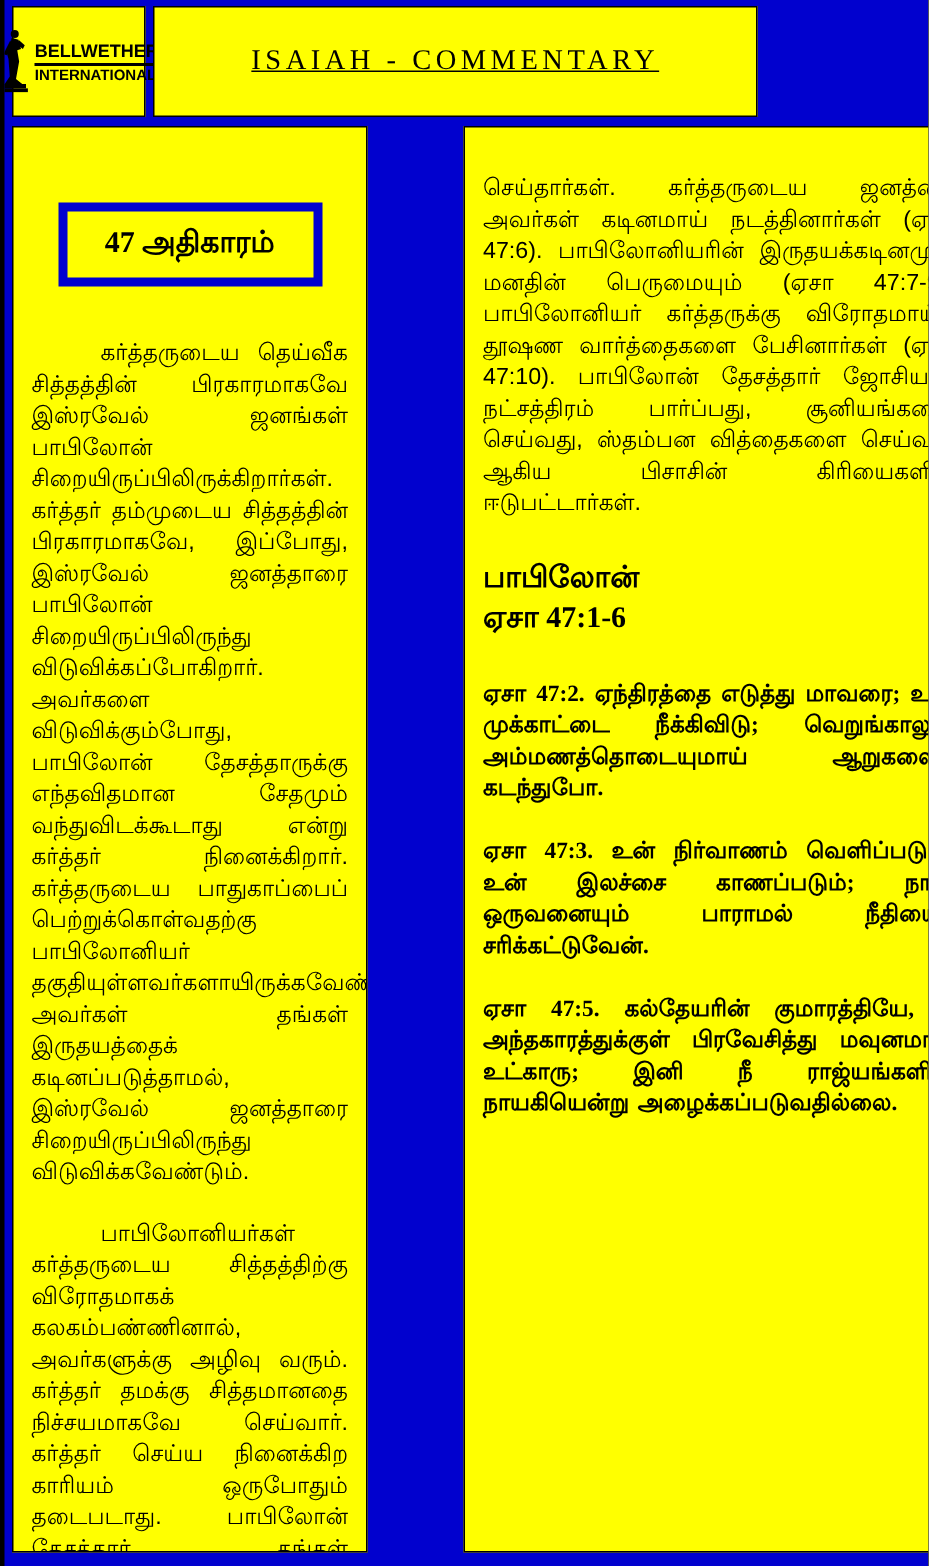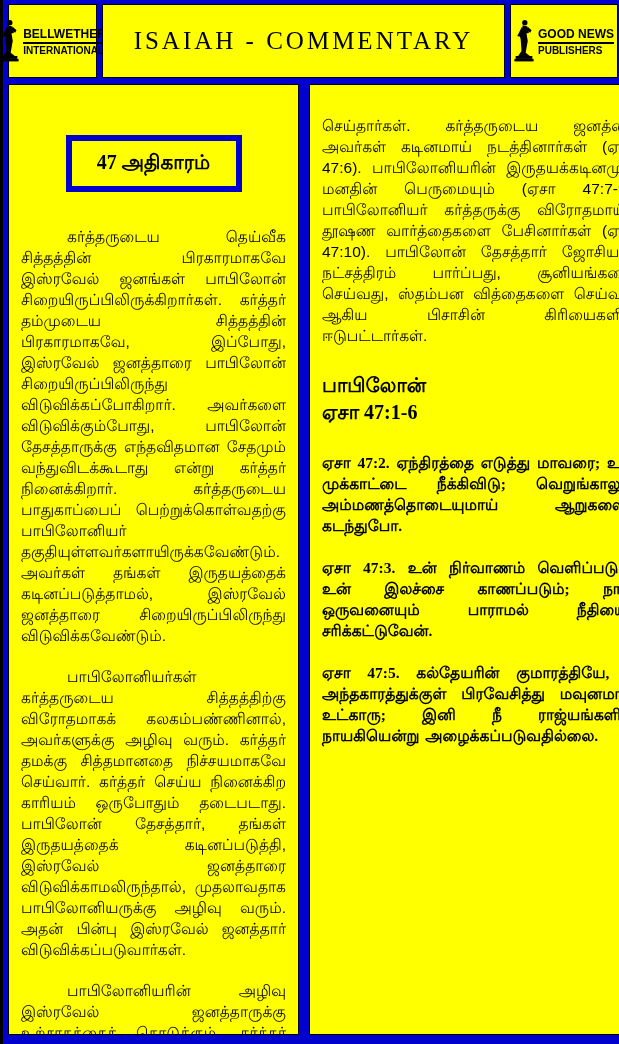--- a/index.html
+++ b/index.html
@@ -30,25 +30,25 @@
     border-bottom:2px solid #000;padding-bottom:1px;margin-bottom:1px;
     font-stretch:condensed;white-space:nowrap;
   }
   .logo-l2{font-weight:bold;font-size:10px;font-stretch:condensed;white-space:nowrap;}
   .title-box{
     left:99px;top:4px;width:403px;height:74px;
     display:flex;flex-direction:column;align-items:center;justify-content:center;gap:4px;
   }
   .title-tamil{font-size:22px;font-weight:bold;font-family:"Liberation Serif", serif;}
   .title-english{
-    font-size:25px;font-family:"Liberation Serif", serif;letter-spacing:3px;white-space:nowrap;
+    font-size:19px;font-family:"Liberation Serif", serif;letter-spacing:3px;white-space:nowrap;text-decoration:underline;
   }
   
   .col{top:84px;height:951px;padding:10px 12px;overflow:hidden;}
-  .col-left{left:5px;width:291px;}
+  .col-left{left:5px;width:237px;}
   .col-right{left:306px;width:340px;}
   .chapter-box{
     margin:40px auto 34px auto;
     width:152px;
     border:6px solid #0101ce;
     background:#ffff00;
     text-align:center;
     padding:10px 6px;
     font-size:20px;font-weight:bold;
     font-family:"Liberation Serif", serif;
@@ -93,38 +93,20 @@
     <span class="logo-text">
       <span class="logo-l1">BELLWETHER</span>
       <span class="logo-l2">INTERNATIONAL</span>
     </span>
   </div>
 
   <div class="panel title-box">
     <div class="title-english">ISAIAH - COMMENTARY</div>
   </div>
 
-  <div class="panel logo-box logo-right">
-    <span class="statue">
-      <svg width="20" height="46" viewBox="0 0 24 52" aria-hidden="true">
-        <g fill="#000">
-          <circle cx="13" cy="4" r="3.2"></circle>
-          <path d="M10.5 7 L16 8.5 L18 16 L15 17 L16.5 26 L14 40 L19 44 L5 44 L9 38 L8 24 L6 17 L9 15 Z"></path>
-          <path d="M16.5 9 L21 13 L19.5 16 L15.5 13 Z"></path>
-          <path d="M9.5 9 L4 20 L6.5 21 L11 13 Z"></path>
-          <rect x="2" y="44" width="20" height="3.5"></rect>
-          <rect x="0.5" y="47.5" width="23" height="3"></rect>
-        </g>
-      </svg>
-    </span>
-    <span class="logo-text">
-      <span class="logo-l1">GOOD NEWS</span>
-      <span class="logo-l2">PUBLISHERS</span>
-    </span>
-  </div>
 
   <div class="panel col col-left">
     <div class="chapter-box">
       <span>47 அதிகாரம்</span>
     </div>
     <p class="para indent">கர்த்தருடைய தெய்வீக சித்தத்தின் பிரகாரமாகவே இஸ்ரவேல் ஜனங்கள் பாபிலோன் சிறையிருப்பிலிருக்கிறார்கள். கர்த்தர் தம்முடைய சித்தத்தின் பிரகாரமாகவே, இப்போது, இஸ்ரவேல் ஜனத்தாரை பாபிலோன் சிறையிருப்பிலிருந்து விடுவிக்கப்போகிறார். அவர்களை விடுவிக்கும்போது, பாபிலோன் தேசத்தாருக்கு எந்தவிதமான சேதமும் வந்துவிடக்கூடாது என்று கர்த்தர் நினைக்கிறார். கர்த்தருடைய பாதுகாப்பைப் பெற்றுக்கொள்வதற்கு பாபிலோனியர் தகுதியுள்ளவர்களாயிருக்கவேண்டும். அவர்கள் தங்கள் இருதயத்தைக் கடினப்படுத்தாமல், இஸ்ரவேல் ஜனத்தாரை சிறையிருப்பிலிருந்து விடுவிக்கவேண்டும்.</p>
     <p class="para indent">பாபிலோனியர்கள் கர்த்தருடைய சித்தத்திற்கு விரோதமாகக் கலகம்பண்ணினால், அவர்களுக்கு அழிவு வரும். கர்த்தர் தமக்கு சித்தமானதை நிச்சயமாகவே செய்வார். கர்த்தர் செய்ய நினைக்கிற காரியம் ஒருபோதும் தடைபடாது. பாபிலோன் தேசத்தார், தங்கள் இருதயத்தைக் கடினப்படுத்தி, இஸ்ரவேல் ஜனத்தாரை விடுவிக்காமலிருந்தால், முதலாவதாக பாபிலோனியருக்கு அழிவு வரும். அதன் பின்பு இஸ்ரவேல் ஜனத்தார் விடுவிக்கப்படுவார்கள்.</p>
     <p class="para indent">பாபிலோனியரின் அழிவு இஸ்ரவேல் ஜனத்தாருக்கு உற்சாகத்தைக் கொடுக்கும். கர்த்தர் தங்களை விடுவிப்பார் என்னும் நம்பிக்கை இஸ்ரவேல் புத்திரருக்கு அதிகரிக்கும். புதிய ஏற்பாட்டுக்காலத்தில், கர்த்தருடைய சபைக்கு விரோதமாக எழும்புகிற பிரதான சத்துரு “மகா பாபிலோன்” என்று அழைக்கப்படுகிறான்.</p>
 
   </div>

